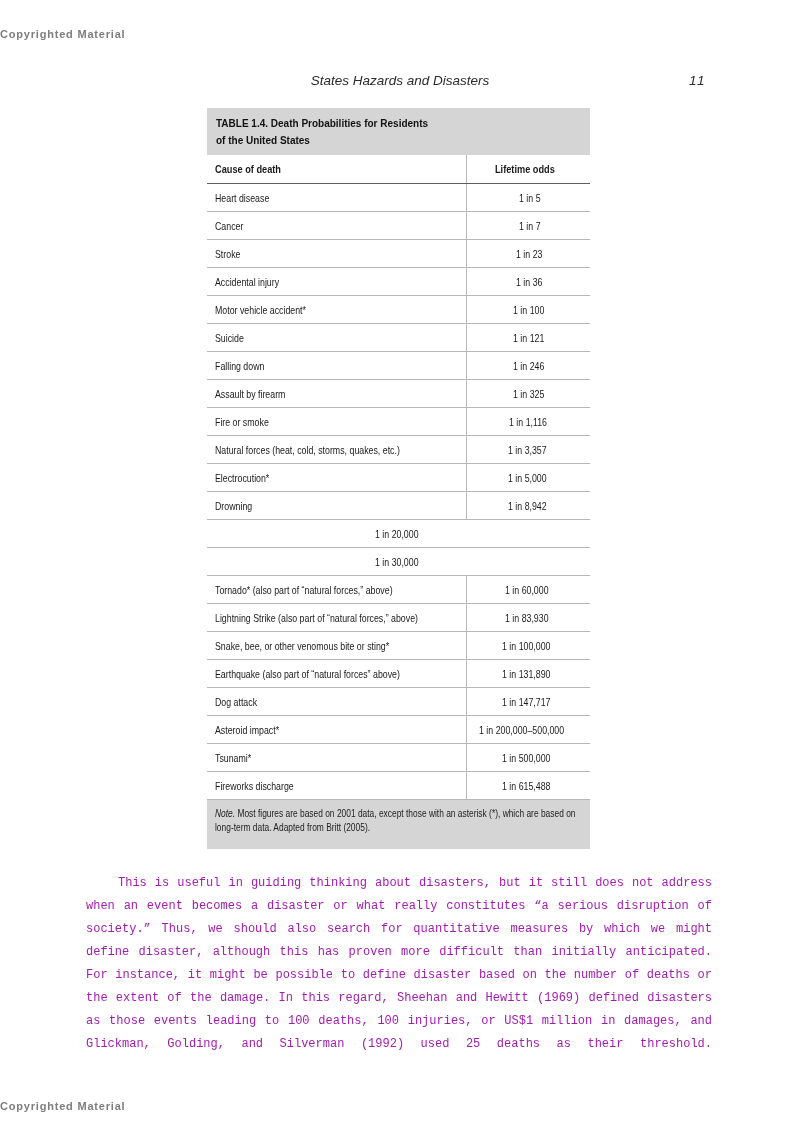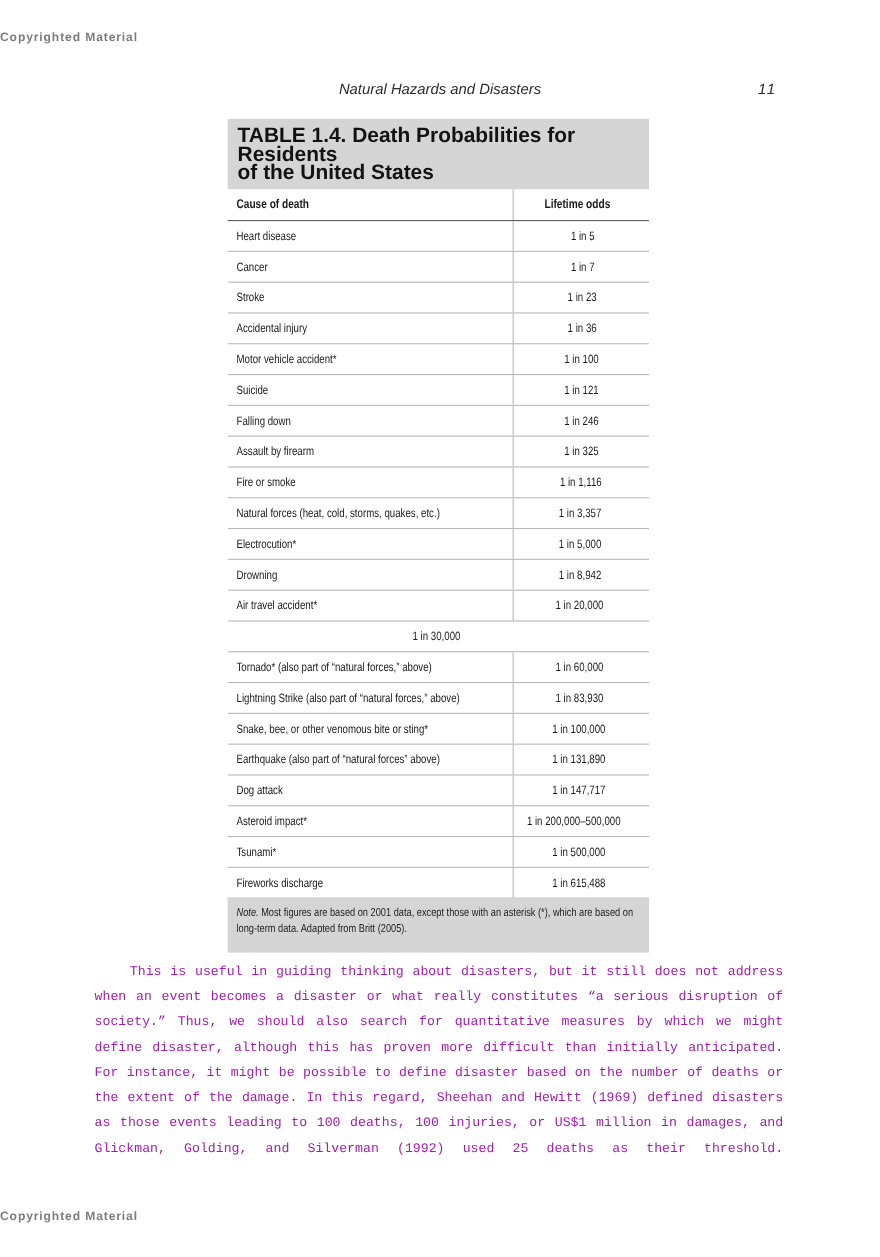--- a/index.html
+++ b/index.html
@@ -16,21 +16,21 @@
   .running-head{
     position:absolute;top:73px;left:0;width:100%;text-align:center;
     font-style:italic;font-size:13.5px;color:#2b2b2b;
   }
   .page-number{
     position:absolute;top:73px;left:689px;font-size:13.5px;color:#2b2b2b;letter-spacing:1.5px;font-style:italic;
   }
   .tbl{position:absolute;left:207px;top:108px;width:383px;}
   .t-title{
     background:#d5d5d5;padding:7px 10px 6px 9px;
-    font-weight:bold;font-size:19px;line-height:17px;color:#121212;
+    font-weight:bold;font-size:10px;line-height:17px;color:#121212;
   }
   .t-row{display:flex;height:27px;border-bottom:1px solid #b8b8b8;align-items:stretch;}
   .t-head{height:28px;border-bottom:1px solid #5e5e5e;}
   .t-cell{display:flex;align-items:center;box-sizing:border-box;overflow:visible;}
   .t-cause{width:260px;border-right:1px solid #b8b8b8;padding-left:8px;}
   .t-odds{flex:1;padding-left:8px;justify-content:center;}
   .cond{
     display:inline-block;white-space:nowrap;font-size:11px;
     transform:scaleX(0.8);transform-origin:0 50%;color:#1a1a1a;
   }
@@ -47,21 +47,21 @@
     text-align:justify;text-align-last:justify;text-indent:32px;color:#a21caf;
   }
 </style>
 </head>
 <body>
 
 <div class="page">
 
   <div class="watermark wm-top">Copyrighted Material</div>
 
-  <div class="running-head">Natural Hazards and Disasters</div>
+  <div class="running-head">States Hazards and Disasters</div>
   <div class="page-number">11</div>
 
   <div class="tbl">
     <div class="t-title">
       <div>TABLE 1.4.  Death Probabilities for Residents</div>
       <div>of the United States</div>
     </div>
 
     <div class="t-row t-head">
       <div class="t-cell t-cause">
@@ -163,23 +163,20 @@
         </div>
         <div class="t-row">
           <div class="t-cell t-cause">
             <span class="cond">Drowning</span>
           </div>
           <div class="t-cell t-odds">
             <span class="cond">1 in 8,942</span>
           </div>
         </div>
         <div class="t-row">
-          <div class="t-cell t-cause">
-            <span class="cond">Air travel accident*</span>
-          </div>
           <div class="t-cell t-odds">
             <span class="cond">1 in 20,000</span>
           </div>
         </div>
         <div class="t-row">
           <div class="t-cell t-odds">
             <span class="cond">1 in 30,000</span>
           </div>
         </div>
         <div class="t-row">

